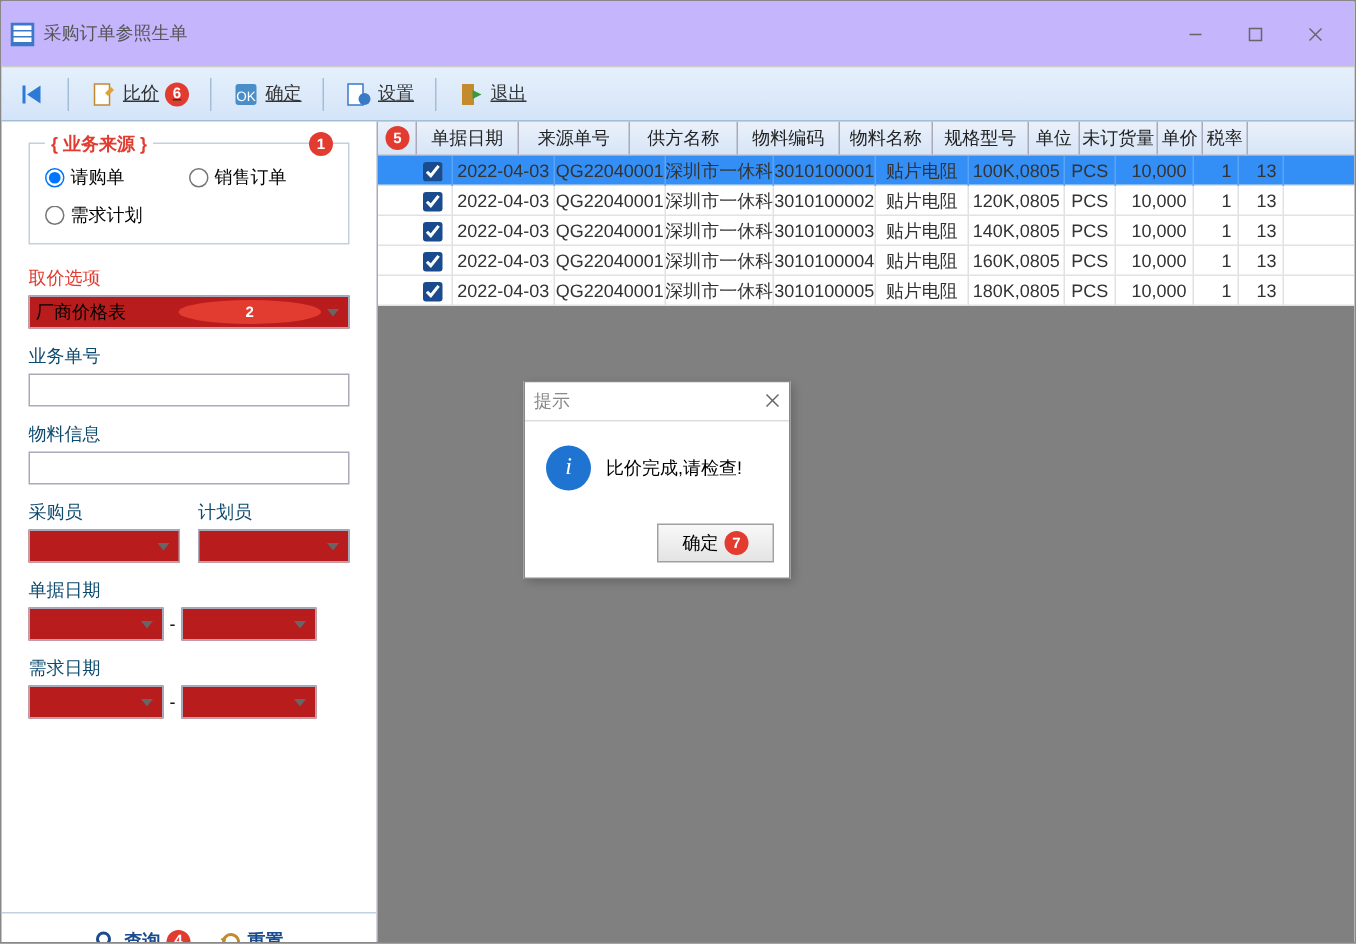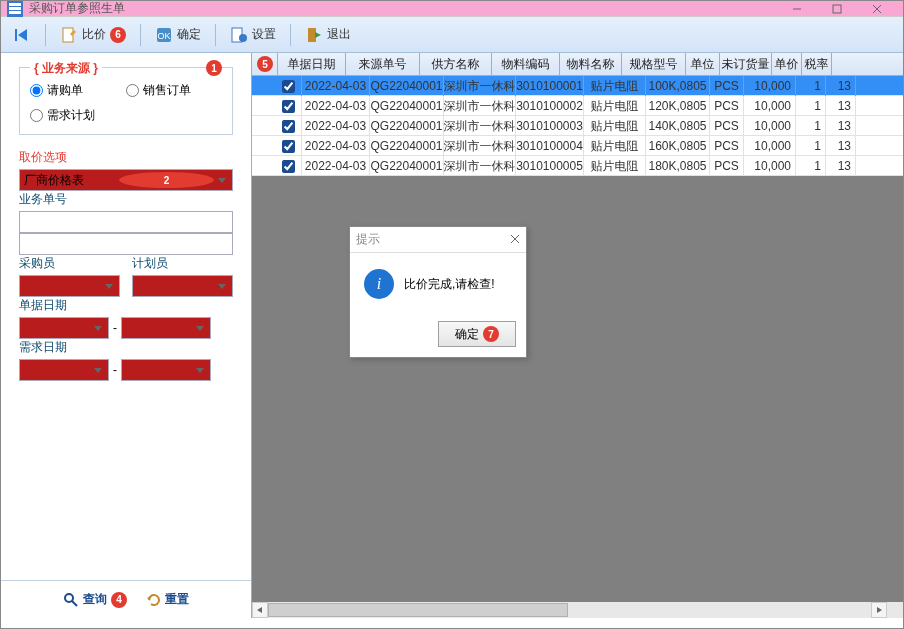--- a/index.html
+++ b/index.html
@@ -1,43 +1,43 @@
 <!DOCTYPE html>
 <html><head>
 <meta charset="utf-8">
 <style>
 * { margin:0; padding:0; box-sizing:border-box; }
 body { font-family:"Microsoft YaHei","SimSun",sans-serif; font-size:12px; background:#fff; width:904px; height:629px; overflow:hidden; border:1px solid #888; }
 
-.titlebar { height:16px; background:#f9a8d4; display:flex; align-items:center; border-bottom:1px solid #ccc; padding:0 6px; }
+.titlebar { height:44px; background:#c4b5fd; display:flex; align-items:center; border-bottom:1px solid #ccc; padding:0 6px; }
 .titlebar .ticon { width:16px; height:16px; margin-right:6px; }
 .titlebar .title { flex:1; color:#555; }
 .titlebar .winbtn { width:40px; height:26px; display:flex; align-items:center; justify-content:center; color:#666; }
 
 .toolbar { height:36px; background:linear-gradient(#e5f0fc,#d4e4f8); border-bottom:1px solid #a5bed8; display:flex; align-items:center; padding:0 6px; gap:4px; }
 .toolbar .sep { width:1px; height:22px; background:#a5bed8; margin:0 4px; }
-.tool { display:flex; align-items:center; gap:4px; padding:2px 6px; border-radius:2px; color:#333; }
+.tool { display:flex; align-items:center; gap:4px; padding:2px 6px; border-radius:2px; color:#333;text-decoration:underline; }
 .tool .ico { width:18px; height:18px; }
 .badge { display:inline-flex; width:16px; height:16px; border-radius:50%; background:#e23b30; color:#fff; font-size:10px; align-items:center; justify-content:center; font-weight:bold; }
 
 .main { display:flex; height:565px; }
 .side { width:251px; border-right:1px solid #aab; display:flex; flex-direction:column; }
 .form { flex:1; padding:14px 18px; overflow:hidden; position:relative; }
 .fieldset { border:1px solid #c3d0e0; padding:10px; margin-bottom:14px; position:relative; }
 .legend { position:absolute; top:-8px; left:10px; background:#fff; padding:0 4px; color:#e23b30; font-weight:bold; }
 .legend-badge { position:absolute; top:-8px; right:10px; }
 .radios { display:grid; grid-template-columns:1fr 1fr; row-gap:8px; padding-top:4px; }
 .radio { display:flex; align-items:center; gap:4px; }
 .lbl { color:#0c4a6e; margin-bottom:3px; display:block; }
 .lbl.red { color:#e23b30; }
 .combo { width:100%; height:22px; border:1px solid #aab; display:flex; align-items:center; padding:0 2px 0 4px; background:#b91c1c; }
 .combo span { flex:1; }
 .arrow { width:16px; height:16px; }
 .input { width:100%; height:22px; border:1px solid #aab; padding:0 4px; }
-.field { }
+.field { margin-bottom:10px; }
 .twocol { display:flex; gap:12px; }
 .twocol .col { flex:1; }
 .daterow { display:flex; align-items:center; gap:4px; }
 .daterow .combo { width:90px; }
 .chk { display:flex; align-items:center; gap:4px; }
 .chk input { accent-color:#1a4b8e; }
 .chklbl.red { color:#e23b30; font-weight:bold; }
 
 .footer { height:38px; border-top:1px solid #c3d0e0; display:flex; align-items:center; justify-content:center; gap:18px; }
 .fbtn { display:flex; align-items:center; gap:4px; color:#1a4b8e; font-weight:bold; }
@@ -174,20 +174,21 @@
             </svg>
         </div>
       </div>
 
       <div class="field">
         <span class="lbl">业务单号</span>
         <input class="input" value="" style="">
       </div>
 
       <div class="field">
+        <span class="lbl">物料信息</span>
         <input class="input" value="" style="">
       </div>
 
       <div class="twocol field">
         <div class="col">
           <span class="lbl">采购员</span>
           <div class="combo">
               <span></span>
               <svg class="arrow" viewBox="0 0 16 16">
                 <polygon points="4,6 12,6 8,11" fill="#666"></polygon>

